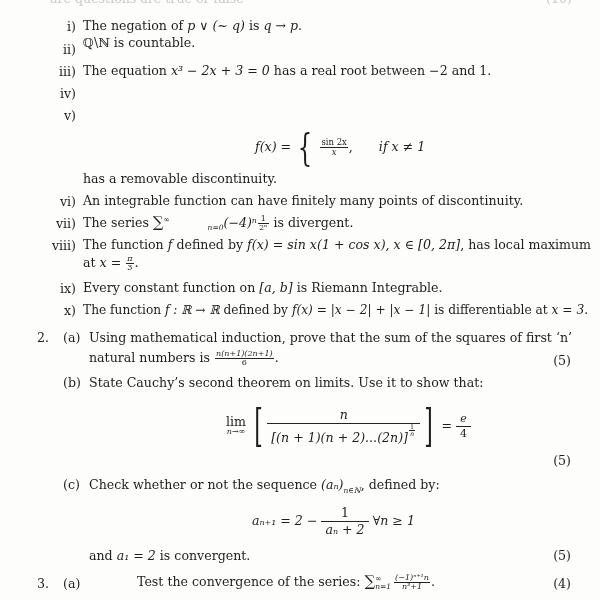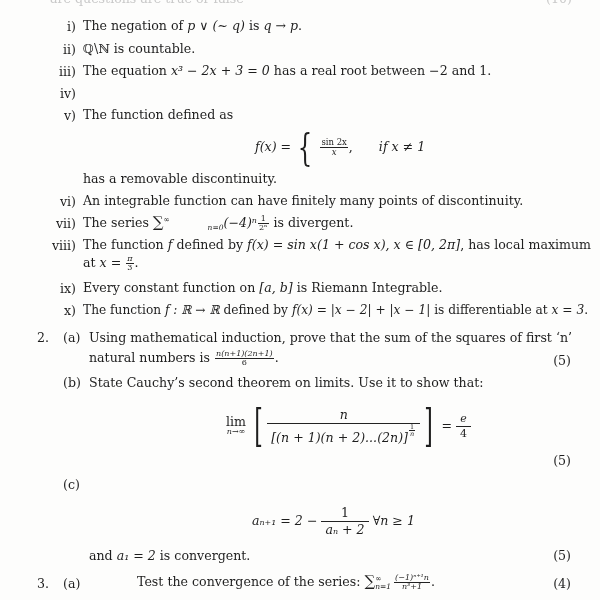--- a/index.html
+++ b/index.html
@@ -35,33 +35,32 @@
 
   <div class="abs faint" style="left:50px; top:-8px;">are questions are true or false</div>
   <div class="abs faint" style="left:546px; top:-8px;">(10)</div>
 
   <div class="roman" style="left:16px; top:19px;">i)</div>
   <div class="abs" style="left:83px; top:19px;">
     <span>The negation of </span><span class="mi">p ∨ (∼ q)</span><span> is </span><span class="mi">q → p</span><span>.</span>
   </div>
 
   <div class="roman" style="left:16px; top:42px;">ii)</div>
-  <div class="abs" style="left:83px; top:42px;">
+  <div class="abs" style="left:83px; top:36px;">
     <span>ℚ\ℕ</span><span> is countable.</span>
   </div>
 
   <div class="roman" style="left:16px; top:64px;">iii)</div>
   <div class="abs" style="left:83px; top:64px;">
     <span>The equation </span><span class="mi">x³ − 2x + 3 = 0</span><span> has a real root between −2 and 1.</span>
   </div>
 
   <div class="roman" style="left:16px; top:86px;">iv)</div>
 
   <div class="roman" style="left:16px; top:108px;">v)</div>
-  <div class="abs" style="left:83px; top:108px;">The function defined as</div>
 
   <div class="abs" style="left:255px; top:128px;">
     <span class="mi" style="vertical-align:middle;">f(x) =</span>
     <span class="brace">{</span>
     <span style="display:inline-block; vertical-align:middle; line-height:1.45;">
       <span style="display:block;">
         <span class="frac" style="font-size:8.5px;"><span class="top">sin 2x</span><span class="mi">x</span></span>,
         <span class="mi" style="margin-left:22px;">if x ≠ 1</span>
       </span>
     </span>
@@ -108,20 +107,23 @@
 
   <div class="abs" style="left:226px; top:404px;">
     <span class="lim"><span>lim</span><span class="sub mi">n→∞</span></span>
     <span class="bracket">[</span><span class="bigfrac"><span class="top mi">n</span><span><span class="mi">[(n + 1)(n + 2)...(2n)]</span><sup class="frac" style="vertical-align:super; font-size:6.5px;"><span class="top">1</span><span class="mi">n</span></sup></span></span><span class="bracket">]</span>
     <span style="vertical-align:middle;">=</span>
     <span class="bigfrac" style="font-size:11px;"><span class="top mi">e</span><span>4</span></span>
   </div>
   <div class="abs marks" style="top:454px;">(5)</div>
 
   <div class="abs" style="left:63px; top:478px;">(c)</div>
+  <div class="abs" style="left:89px; top:478px;">
+    <span>Check whether or not the sequence </span><span class="mi">(aₙ)</span><sub class="mi" style="font-size:7.5px;">n∈ℕ</sub><span>, defined by:</span>
+  </div>
 
   <div class="abs" style="left:252px; top:505px;">
     <span class="mi" style="vertical-align:middle;">aₙ₊₁ = 2 −</span>
     <span class="bigfrac"><span class="top">1</span><span class="mi">aₙ + 2</span></span>
     <span class="mi" style="vertical-align:middle;">∀n ≥ 1</span>
   </div>
 
   <div class="abs" style="left:89px; top:549px;">
     <span>and </span><span class="mi">a₁ = 2</span><span> is convergent.</span>
   </div>

